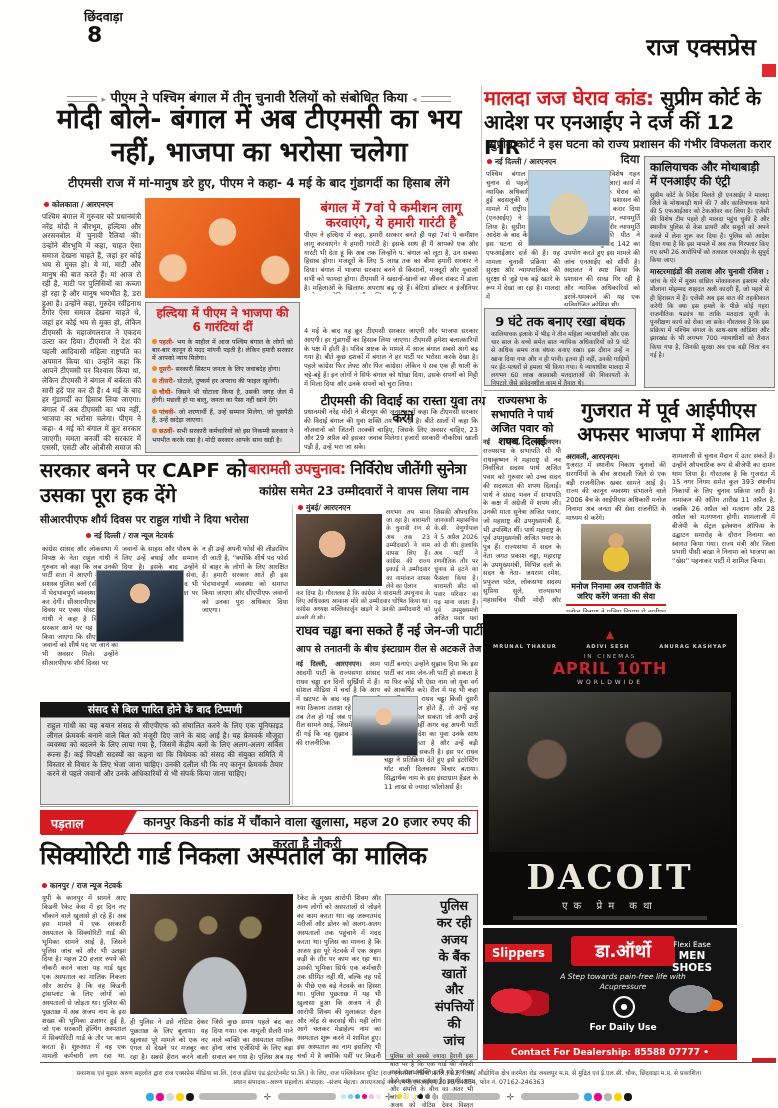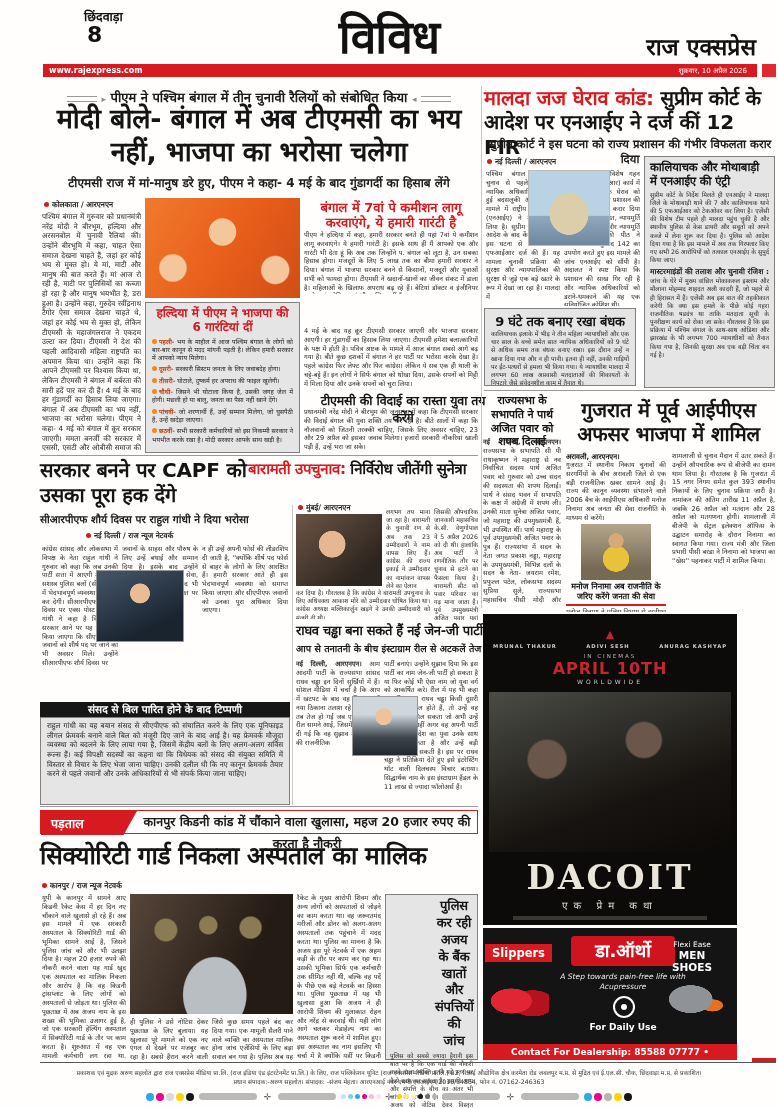--- a/index.html
+++ b/index.html
@@ -54,26 +54,21 @@
   .mks{display:inline-block;border-radius:50%;width:5px;height:5px;margin:0 1px;vertical-align:middle;}
   .reg{font-size:9px;color:#666;vertical-align:middle;margin:0 3px;}
 </style>
 </head>
 <body>
 
 <div class="page">
 
   <div class="abs" style="left:84px;top:8px;font-size:12.5px;font-weight:bold;">छिंदवाड़ा</div>
   <div class="abs" style="left:87px;top:22px;font-size:22px;font-weight:bold;">8</div>
-  <div class="abs ctr" style="left:0;right:0;top:4px;font-size:46px;font-weight:bold;letter-spacing:-1px;">विविध</div>
   <div class="abs" style="right:22px;top:30px;font-size:23px;font-weight:bold;">राज एक्सप्रेस</div>
-  <div class="abs" style="left:43px;top:64px;width:714px;height:13px;background:#d71920;display:flex;align-items:center;justify-content:space-between;box-sizing:border-box;padding:0 10px 0 6px;">
-    <span style="color:#fff;font-size:8px;font-weight:bold;">www.rajexpress.com</span>
-    <span style="color:#fff;font-size:7px;">शुक्रवार, 10 अप्रैल 2026</span>
-  </div>
   <div class="abs" style="left:762px;top:64px;width:14px;height:13px;background:#e02a2f;"></div>
 
   <div class="abs ctr" style="left:40px;top:88px;width:438px;font-size:13px;font-weight:bold;color:#1a1a1a;">
     <span class="kdeco"></span>
     <span style="color:#8a8a8a;font-size:9px;">▸</span>
     <span>पीएम ने पश्चिम बंगाल में तीन चुनावी रैलियों को संबोधित किया</span>
     <span style="color:#8a8a8a;font-size:9px;">◂</span>
     <span class="kdeco"></span>
   </div>
   <div class="abs ctr hl" style="left:40px;top:103px;width:438px;font-size:27px;line-height:1.22;">मोदी बोले- बंगाल में अब टीएमसी का भय नहीं, भाजपा का भरोसा चलेगा</div>
@@ -155,20 +150,21 @@
   <div class="abs photo ph-rahul" style="left:96px;top:570px;width:86px;height:70px;z-index:2;border:1px solid #999;"></div>
 
   <div class="abs ctr" style="left:40px;top:702px;width:250px;height:15px;background:#161616;color:#fff;font-size:10.5px;font-weight:bold;line-height:15px;">संसद से बिल पारित होने के बाद टिप्पणी</div>
   <div class="abs box b7" style="left:40px;top:717px;width:250px;height:88px;padding:3px 6px;">राहुल गांधी का यह बयान संसद से सीएपीएफ को संचालित करने के लिए एक यूनिफाइड लीगल फ्रेमवर्क बनाने वाले बिल को मंजूरी दिए जाने के बाद आई है। यह फ्रेमवर्क मौजूदा व्यवस्था को बदलने के लिए लाया गया है, जिसमें केंद्रीय बलों के लिए अलग-अलग सर्विस रूल्स हैं। कई विपक्षी सदस्यों का कहना था कि विधेयक को संसद की संयुक्त समिति में विस्तार से विचार के लिए भेजा जाना चाहिए। उनकी दलील थी कि नए कानून फ्रेमवर्क तैयार करने से पहले जवानों और उनके अधिकारियों से भी संपर्क किया जाना चाहिए।</div>
 
   <div class="abs vrule" style="left:292px;top:505px;height:300px;"></div>
 
   <div class="abs hl" style="left:248px;top:458px;width:232px;font-size:15px;white-space:nowrap;letter-spacing:-0.4px;">
     <span class="red">बारामती उपचुनाव:</span><span> निर्विरोध जीतेंगी सुनेत्रा</span>
   </div>
+  <div class="abs ctr" style="left:248px;top:482px;width:232px;font-size:12px;font-weight:600;color:#1d1d1d;white-space:nowrap;">कांग्रेस समेत 23 उम्मीदवारों ने वापस लिया नाम</div>
   <div class="abs byline" style="left:298px;top:502px;">
     <span class="dot"></span>
     <span>मुंबई/ आरएनएन</span>
   </div>
   <div class="abs photo ph-sunetra" style="left:296px;top:514px;width:86px;height:72px;"></div>
   <div class="abs b6" style="left:386px;top:508px;width:44px;height:112px;">लगभग तय माना जा रहा है। बारामती के चुनावी रण से अब तक 23 उम्मीदवारों ने नाम वापस लिए हैं। कांग्रेस की राज्य इकाई ने उम्मीदवार का नामांकन वापस लेने का ऐलान</div>
   <div class="abs b6" style="left:434px;top:508px;width:44px;height:112px;">जिसकी औपचारिक जानकारी महासचिव के.सी. वेणुगोपाल ने 5 अप्रैल 2026 को दी थी। हालांकि अब पार्टी ने रणनीतिक तौर पर चुनाव से हटने का फैसला किया है। बारामती सीट को पवार परिवार का गढ़ माना जाता है। पूर्व उपमुख्यमंत्री अजित पवार यहां से लगातार आठ बार जीत दर्ज कर चुके थे। साल 2024 के विधानसभा चुनाव में उन्होंने 24 उम्मीदवारों के सामने चुनाव लड़ते हुए 1 लाख 81 हजार से अधिक मतों की भारी बढ़त हासिल की थी।</div>
   <div class="abs b6" style="left:296px;top:589px;width:134px;height:30px;">कर दिया है। गौरतलब है कि कांग्रेस ने बारामती उपचुनाव के लिए अधिवक्ता आकाश मोरे को उम्मीदवार घोषित किया था। कांग्रेस अध्यक्ष मल्लिकार्जुन खड़गे ने उनकी उम्मीदवारी को मंजूरी दी थी।</div>
 
   <div class="abs hl" style="left:296px;top:621px;width:182px;font-size:13px;white-space:nowrap;letter-spacing:-0.3px;">राघव चड्ढा बना सकते हैं नई जेन-जी पार्टी</div>

